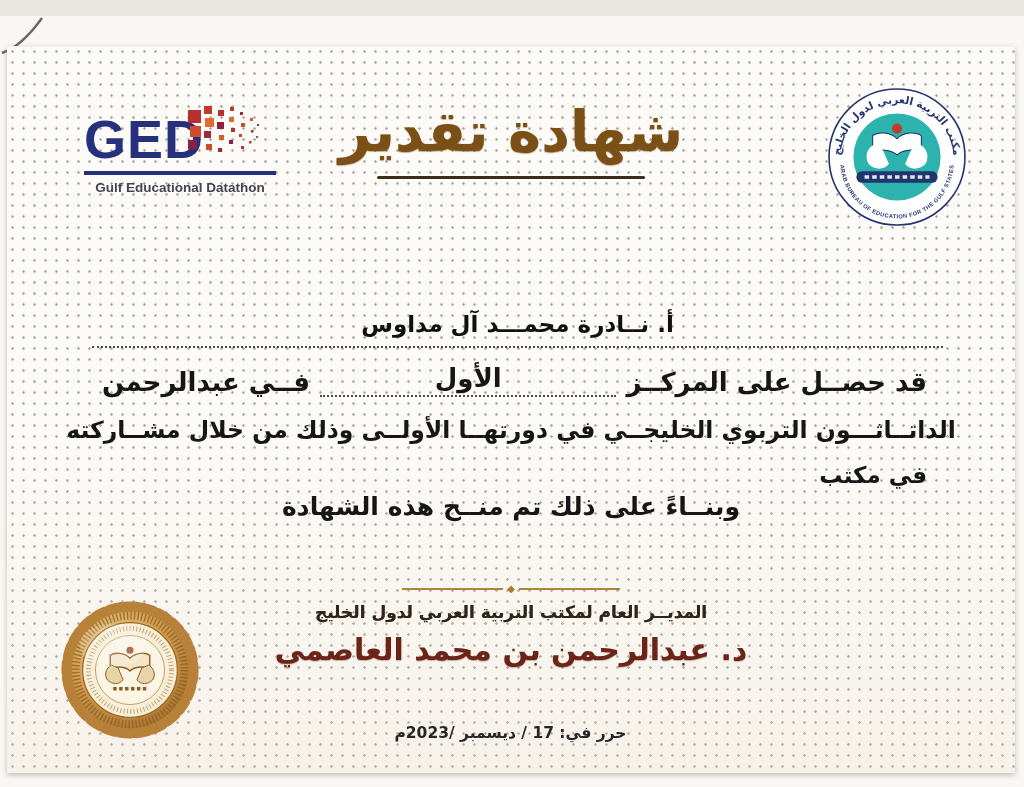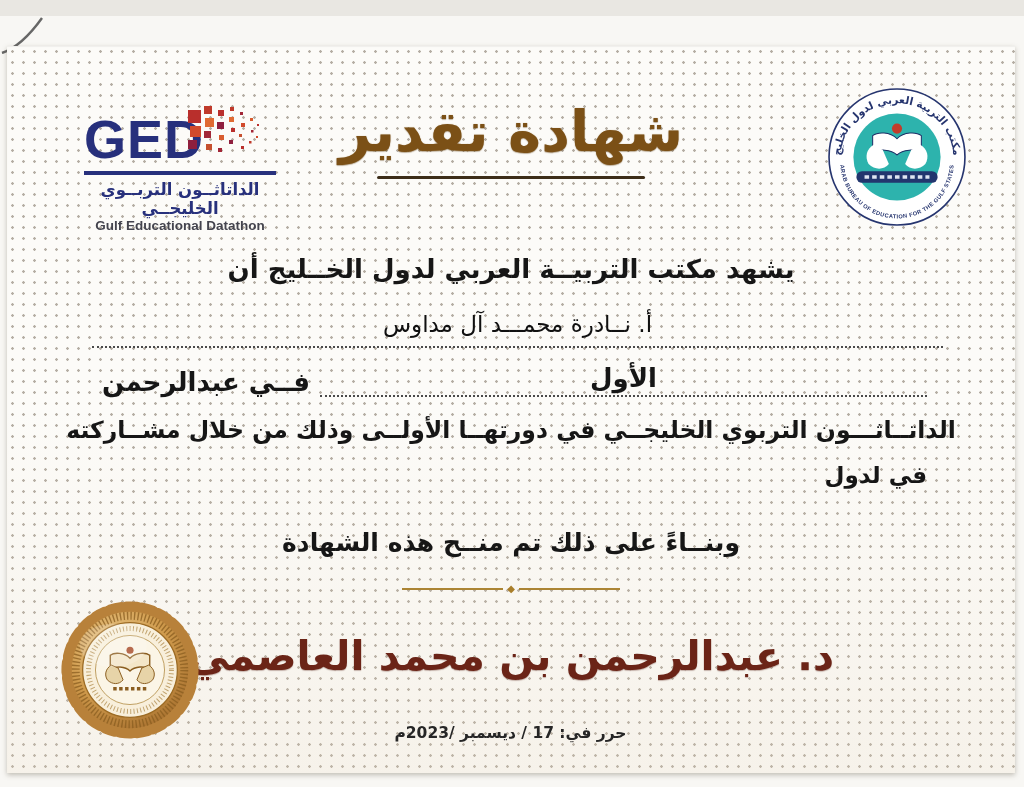--- a/index.html
+++ b/index.html
@@ -44,40 +44,40 @@
 
   
   .emblem { left:819px; top:40px; }
 
   
   .line { left:0; right:0; direction:rtl; text-align:center; color:#161616;
           font-weight:700; white-space:nowrap; }
   .l-certifies { top:208px; font-size:26px; }
   .name-line { left:85px; right:72px; top:256px; height:46px;
                border-bottom:2.6px dotted #4a4a4a; direction:rtl; text-align:center; }
-  .name-line .val { font-size:23px; font-weight:400; color:#101010; line-height:44px; }
+  .name-line .val { font-size:23px; font-weight:700; color:#101010; line-height:44px; }
   .row { display:flex; align-items:flex-end; direction:rtl; gap:10px; color:#161616; font-weight:700; }
   .l-rank { left:95px; right:88px; top:318px; font-size:26px; }
   .fill { flex:1; border-bottom:2.6px dotted #4a4a4a; display:flex; justify-content:center;
           align-items:center; padding-bottom:1px; }
   .fill > span { line-height:1.15; }
   .l-competition { top:370px; font-size:23.5px; }
   .l-track { left:85px; right:88px; top:416px; font-size:23px; }
-  .l-granted { top:482px; font-size:25px; }
+  .l-granted { top:446px; font-size:25px; }
 
   
   .divider { left:50%; top:538px; transform:translateX(-50%); width:218px;
              display:flex; align-items:center; gap:4px; }
   .divider .bar { flex:1; height:1.6px; background:#ab8434; }
   .divider .gem { color:#a97e2a; font-size:10px; line-height:1; }
   .sig-title { left:0; right:0; top:556px; text-align:center; direction:rtl;
                font-size:17px; font-weight:700; color:#2f241a;
                text-shadow:0 0 0.5px rgba(47,36,26,0.7); }
   .sig-name { left:0; right:0; top:586px; text-align:center; direction:rtl;
-              font-size:41px; font-weight:700; color:#6b2417;
+              font-size:30px; font-weight:700; color:#6b2417;
               text-shadow:0 1px 1px rgba(80,25,15,0.3); }
 
   
   .date-line { left:0; right:1px; top:678px; text-align:center; direction:rtl;
                font-size:15.5px; font-weight:600; color:#262626; }
 
   
   .seal { left:49px; top:550px; }
 </style>
 </head>
@@ -117,21 +117,20 @@
             <rect x="53" y="42" width="3" height="3" fill="#b92f2c"></rect>
             <rect x="62" y="14" width="3" height="3" fill="#d85c2e"></rect>
             <rect x="63" y="26" width="2.5" height="2.5" fill="#a22737"></rect>
             <rect x="61" y="37" width="2.5" height="2.5" fill="#c03a2b"></rect>
             <rect x="69" y="20" width="2" height="2" fill="#b92f2c"></rect>
             <rect x="68" y="32" width="2" height="2" fill="#d14a2c"></rect>
           </g>
         </svg>
       </div>
       <div class="ged-rule"></div>
-      <div class="ged-ar">الداتاثــون التربــوي الخليجــي</div>
       <div class="ged-en">Gulf Educational Datathon</div>
     </div>
 
     <div class="abs title-wrap">
       <div class="title-cal">شهادة تقدير</div>
       <div class="title-underline"></div>
     </div>
 
     <svg class="abs emblem" width="142" height="142" viewBox="0 0 140 140">
       <defs>
@@ -147,47 +146,48 @@
       </text>
       <circle cx="70" cy="70" r="43" fill="#2db3ad"></circle>
       <circle cx="70" cy="42" r="5" fill="#c23b2b"></circle>
       <path d="M70,52 C63,45 51,45 46,49 L46,66 C52,62 64,62 70,68 C76,62 88,62 94,66 L94,49 C89,45 77,45 70,52 Z" fill="#ffffff" stroke="#1d2f66" stroke-width="1"></path>
       <path d="M47,58 C40,62 38,70 42,77 C48,83 57,83 62,77 L56,63 Z" fill="#ffffff"></path>
       <path d="M93,58 C100,62 102,70 98,77 C92,83 83,83 78,77 L84,63 Z" fill="#ffffff"></path>
       <rect x="30" y="84" width="80" height="11.5" rx="5.5" fill="#22366e"></rect>
       <line x1="38" y1="89.8" x2="102" y2="89.8" stroke="#dfe6f2" stroke-width="3.4" stroke-dasharray="4.5 3"></line>
     </svg>
 
-    <div class="abs line l-certifies">يشهد مكتب التربيــة العربي لدول الخــليج أن</div>
 
     <div class="abs name-line">
       <span class="val">أ. نــادرة محمـــد آل مداوس</span>
     </div>
 
     <div class="abs row l-rank">
+      <span>قد حصــل على المركــز</span>
       <span class="fill">
         <span>الأول</span>
       </span>
       <span>فــي عبدالرحمن</span>
     </div>
 
     <div class="abs line l-competition">الداتــاثـــون التربوي الخليجــي في دورتهــا الأولــى وذلك من خلال مشــاركته</div>
 
     <div class="abs row l-track">
-      <span>في لدول</span>
+      <span>في مكتب</span>
     </div>
 
     <div class="abs line l-granted">وبنــاءً على ذلك تم منــح هذه الشهادة</div>
 
     <div class="abs divider">
       <span class="bar"></span>
       <span class="gem">◆</span>
       <span class="bar"></span>
     </div>
 
+    <div class="abs sig-title">المديــر العام لمكتب التربية العربي لدول الخليج</div>
     <div class="abs sig-name">د. عبدالرحمن بن محمد العاصمي</div>
 
     <div class="abs date-line">حرر في: 17 / ديسمبر /2023م</div>
 
     <svg class="abs seal" width="148" height="148" viewBox="0 0 150 150">
       <defs>
         <radialGradient id="goldGrad" cx="38%" cy="32%" r="80%">
           <stop offset="0%" stop-color="#efcf92"></stop>
           <stop offset="55%" stop-color="#cf9a4c"></stop>
           <stop offset="100%" stop-color="#a0692a"></stop>

